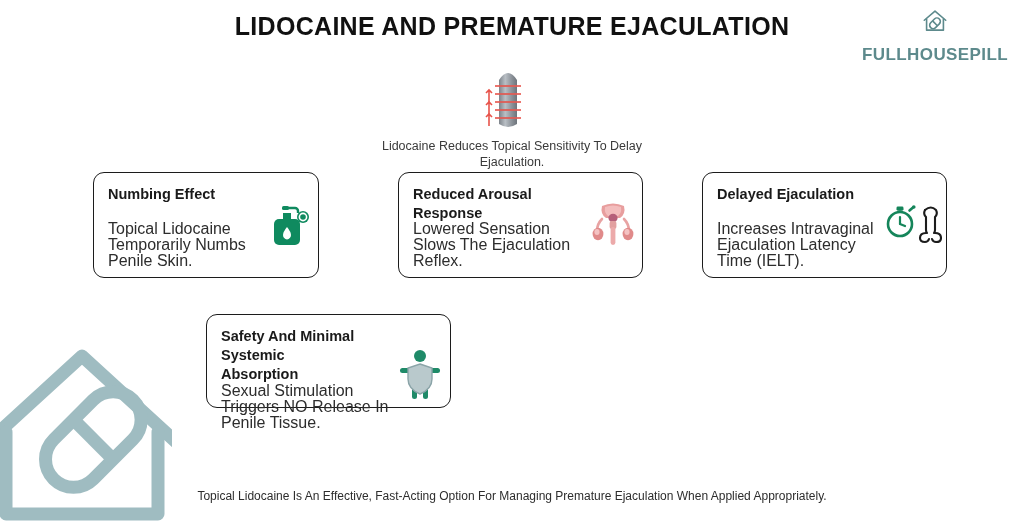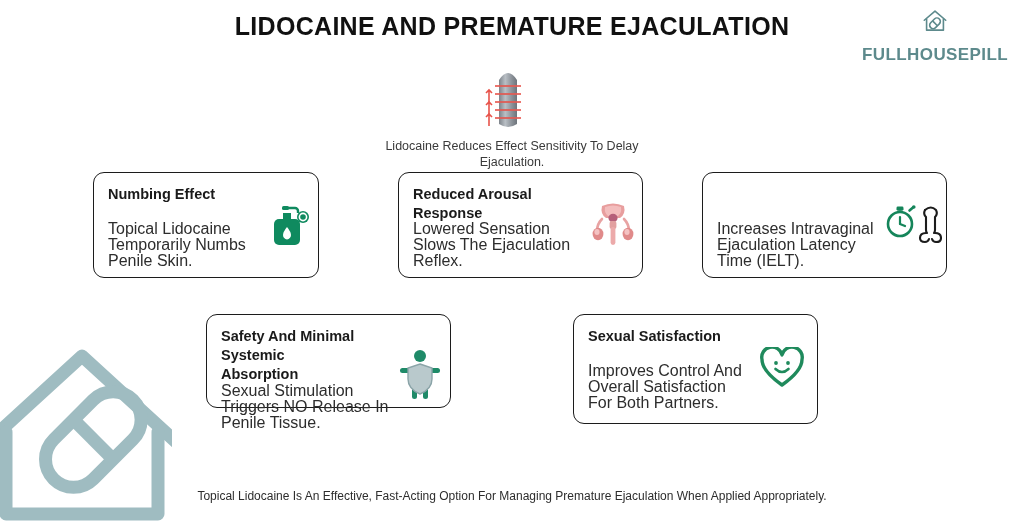--- a/index.html
+++ b/index.html
@@ -206,21 +206,21 @@
         <path d="M22 56 L48 56"></path>
       </g>
       <g stroke="#e8544b" stroke-width="1.6" fill="none">
         <path d="M16 40 L16 28 M13 31 L16 28 L19 31"></path>
         <path d="M16 52 L16 40 M13 43 L16 40 L19 43"></path>
         <path d="M16 64 L16 52 M13 55 L16 52 L19 55"></path>
       </g>
     </svg>
   </div>
 
-  <div class="hero-caption">Lidocaine Reduces Effect Sensitivity To Delay Ejaculation.</div>
+  <div class="hero-caption">Lidocaine Reduces Topical Sensitivity To Delay Ejaculation.</div>
 
   <div class="card" id="card-0">
     <div class="card-title">Numbing Effect</div>
     <div class="card-body">Topical Lidocaine Temporarily Numbs Penile Skin.</div>
     <div class="card-icon">
       <svg viewBox="0 0 42 44" width="42" height="44" aria-hidden="true">
         <path d="M11 16 h16 a5 5 0 0 1 5 5 v16 a5 5 0 0 1 -5 5 h-16 a5 5 0 0 1 -5 -5 v-16 a5 5 0 0 1 5 -5 z" fill="#0f8a5f"></path>
         <rect x="15" y="10" width="8" height="6" fill="#0f8a5f"></rect>
         <path d="M19 5 h8 a3 3 0 0 1 3 3 v2" fill="none" stroke="#0f8a5f" stroke-width="2.4"></path>
         <rect x="14" y="3" width="7" height="4" rx="1.6" fill="#0f8a5f"></rect>
@@ -246,20 +246,21 @@
         <path d="M32 20 q5 5 5 12" fill="none" stroke="#e8a3a3" stroke-width="2.6" stroke-linecap="round"></path>
         <ellipse cx="6" cy="35" rx="5.4" ry="6.2" fill="#e08a8a"></ellipse>
         <ellipse cx="36" cy="35" rx="5.4" ry="6.2" fill="#e08a8a"></ellipse>
         <ellipse cx="5" cy="33" rx="2.6" ry="3" fill="#f4c2c2"></ellipse>
         <ellipse cx="35" cy="33" rx="2.6" ry="3" fill="#f4c2c2"></ellipse>
       </svg>
     </div>
   </div>
 
   <div class="card" id="card-2">
+    <div class="card-title">Delayed Ejaculation</div>
     <div class="card-body">Increases Intravaginal Ejaculation Latency Time (IELT).</div>
     <div class="card-icon">
       <svg viewBox="0 0 58 48" width="58" height="48" aria-hidden="true">
         <g stroke="#15855a" fill="none" stroke-width="2.6">
           <circle cx="16" cy="27" r="12"></circle>
         </g>
         <g stroke="#15855a" fill="none" stroke-width="2.2" stroke-linecap="round">
           <line x1="16" y1="27" x2="16" y2="20"></line>
           <line x1="16" y1="27" x2="21" y2="29"></line>
         </g>
@@ -285,28 +286,16 @@
       <svg viewBox="0 0 44 52" width="44" height="52" aria-hidden="true">
         <circle cx="22" cy="7" r="6" fill="#1f8a68"></circle>
         <rect x="2" y="19" width="40" height="5" rx="2.5" fill="#1f8a68"></rect>
         <rect x="14" y="36" width="5" height="14" rx="2.5" fill="#1f8a68"></rect>
         <rect x="25" y="36" width="5" height="14" rx="2.5" fill="#1f8a68"></rect>
         <path d="M22 15 l12 4 v11 q0 10 -12 15 q-12 -5 -12 -15 v-11 z" fill="#b9c9cc" stroke="#8ba4a8" stroke-width="1.4"></path>
       </svg>
     </div>
   </div>
 
-  <div class="card" id="card-4">
-    <div class="card-title">Sexual Satisfaction</div>
-    <div class="card-body">Improves Control And Overall Satisfaction For Both Partners.</div>
-    <div class="card-icon">
-      <svg viewBox="0 0 46 42" width="46" height="42" aria-hidden="true">
-        <path d="M23 38 C 6 26 3 17 3 12.5 A 9.5 9.5 0 0 1 23 8 A 9.5 9.5 0 0 1 43 12.5 C 43 17 40 26 23 38 Z" fill="none" stroke="#1f8a5c" stroke-width="3.4" stroke-linejoin="round"></path>
-        <circle cx="17" cy="16" r="1.9" fill="#1f8a5c"></circle>
-        <circle cx="29" cy="16" r="1.9" fill="#1f8a5c"></circle>
-        <path d="M16.5 22 q6.5 6 13 0" fill="none" stroke="#1f8a5c" stroke-width="2.6" stroke-linecap="round"></path>
-      </svg>
-    </div>
-  </div>
 
   <div class="footer-note">Topical Lidocaine Is An Effective, Fast-Acting Option For Managing Premature Ejaculation When Applied Appropriately.</div>
 
 </div>
 
 </body></html>

